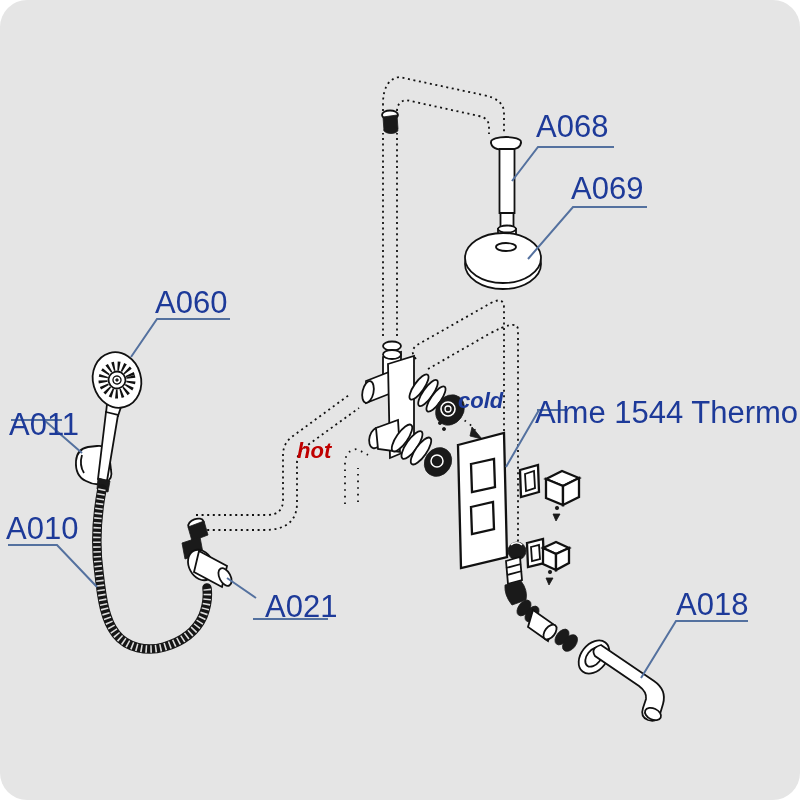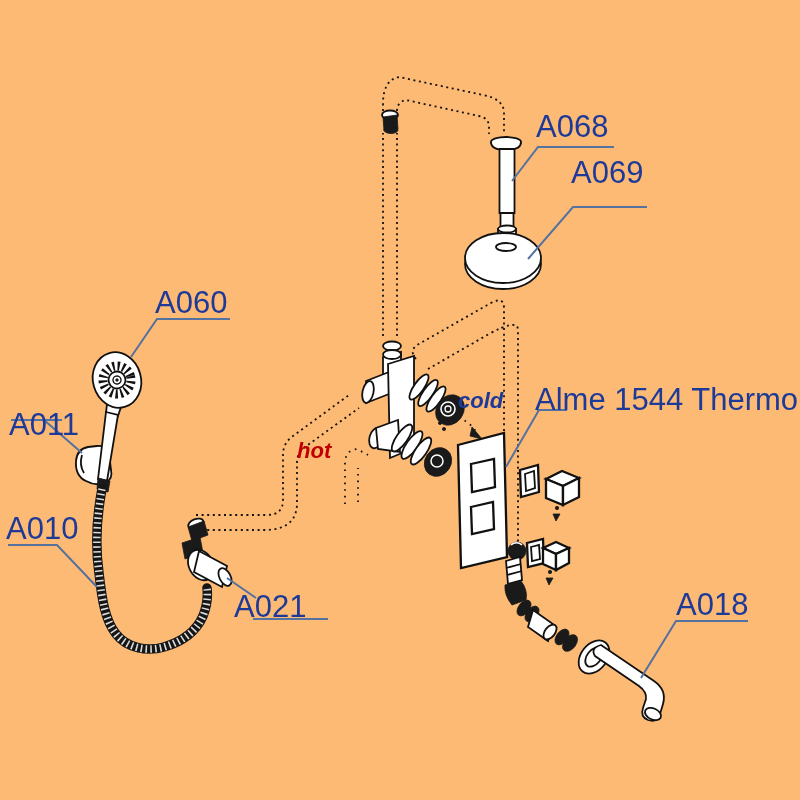--- a/index.html
+++ b/index.html
@@ -1,18 +1,18 @@
 <!DOCTYPE html>
 <html><head>
 <meta charset="utf-8">
 <style>
   html,body{margin:0;padding:0;background:#fff;}
   .canvas{
-    position:relative;width:800px;height:800px;background:#fdba74;
-    font-family:"Liberation Sans", sans-serif;overflow:hidden;
+    position:relative;width:800px;height:800px;background:#e5e5e5;
+    font-family:"Liberation Sans", sans-serif;overflow:hidden;border-radius:27px;
   }
   .art{position:absolute;left:0;top:0;}
   .lbl{
     position:absolute;color:#1d3a99;font-size:31px;line-height:1.0;
     letter-spacing:0px;white-space:nowrap;user-select:none;
   }
   .lbl.small{font-size:22px;font-weight:bold;font-style:italic;}
   .lbl.hot{color:#c00000;}
   .lbl.cold{color:#1d3a99;text-align:center;}
   svg *{vector-effect:non-scaling-stroke;}
@@ -190,23 +190,23 @@
     <path class="leader" d="M230,319 H157 L131,357"></path>
     <path class="leader" d="M11,420 H62 M44,420 L82,453"></path>
     <path class="leader" d="M8,545 H57 L97,587"></path>
     <path class="leader" d="M253,619 H328 M256,598 L227,578"></path>
     <path class="leader" d="M748,621 H676 L641,678"></path>
     <path class="leader" d="M537,410 H567 M539,410 L506,467"></path>
   </g>
 </svg>
 
 <div class="lbl" style="left:536px;top:111px">A068</div>
-<div class="lbl" style="left:571px;top:157px">A069</div>
+<div class="lbl" style="left:571px;top:173px">A069</div>
 <div class="lbl" style="left:155px;top:287px">A060</div>
 <div class="lbl" style="left:9px;top:409px">A011</div>
 <div class="lbl" style="left:6px;top:513px">A010</div>
-<div class="lbl" style="left:234px;top:591px">A021</div>
+<div class="lbl" style="left:265px;top:591px">A021</div>
 <div class="lbl" style="left:676px;top:589px">A018</div>
-<div class="lbl" style="left:535px;top:384px">Alme 1544 Thermo</div>
+<div class="lbl" style="left:535px;top:397px">Alme 1544 Thermo</div>
 <div class="lbl small hot" style="left:297px;top:440px">hot</div>
 <div class="lbl small cold" style="left:458px;top:390px">cold</div>
 
 </div>
 
 </body></html>

